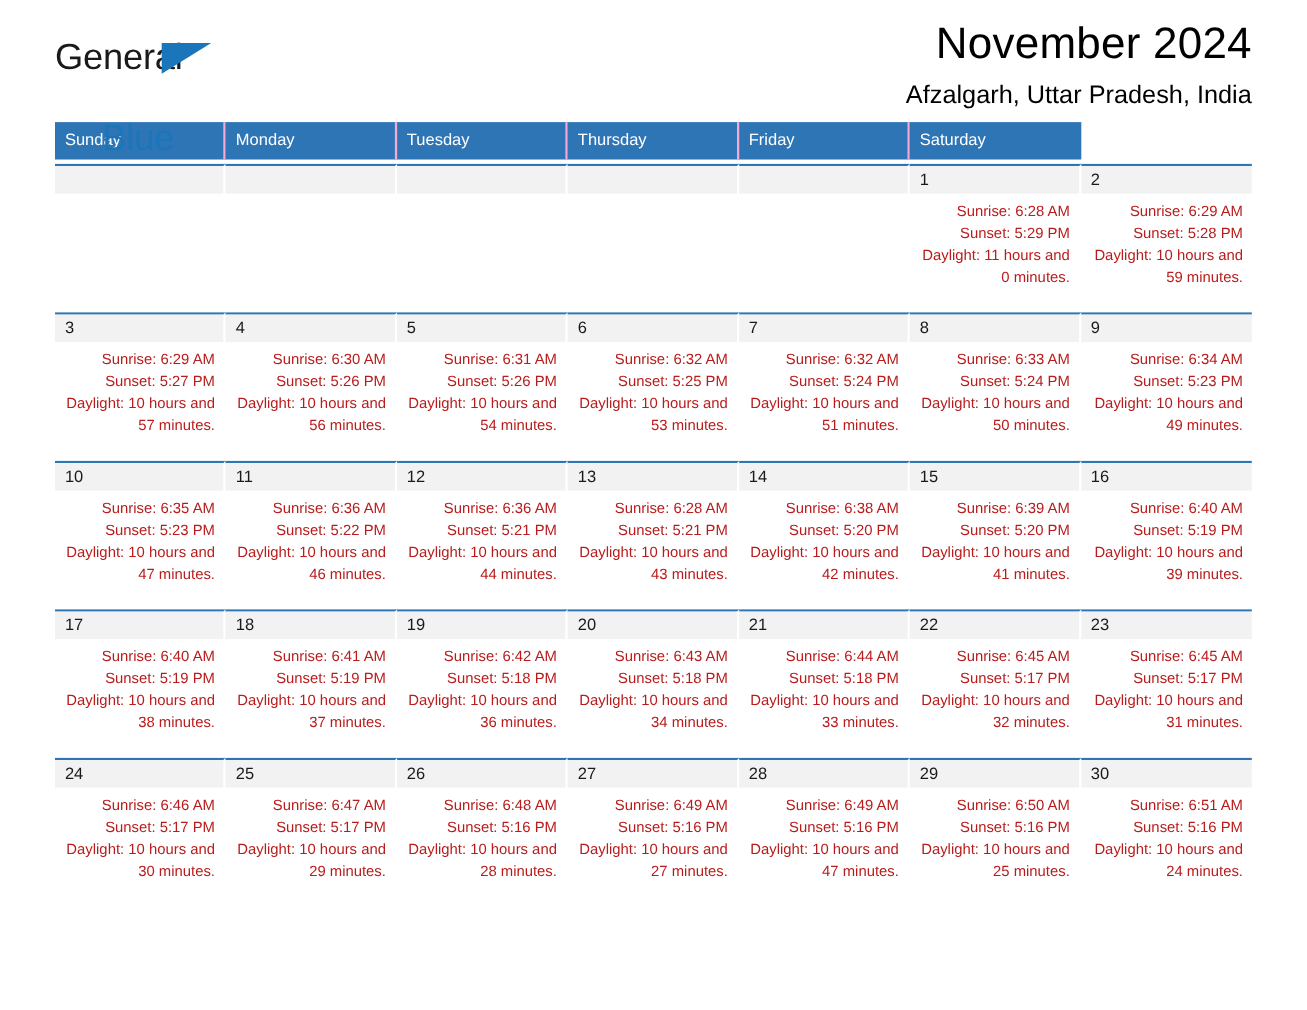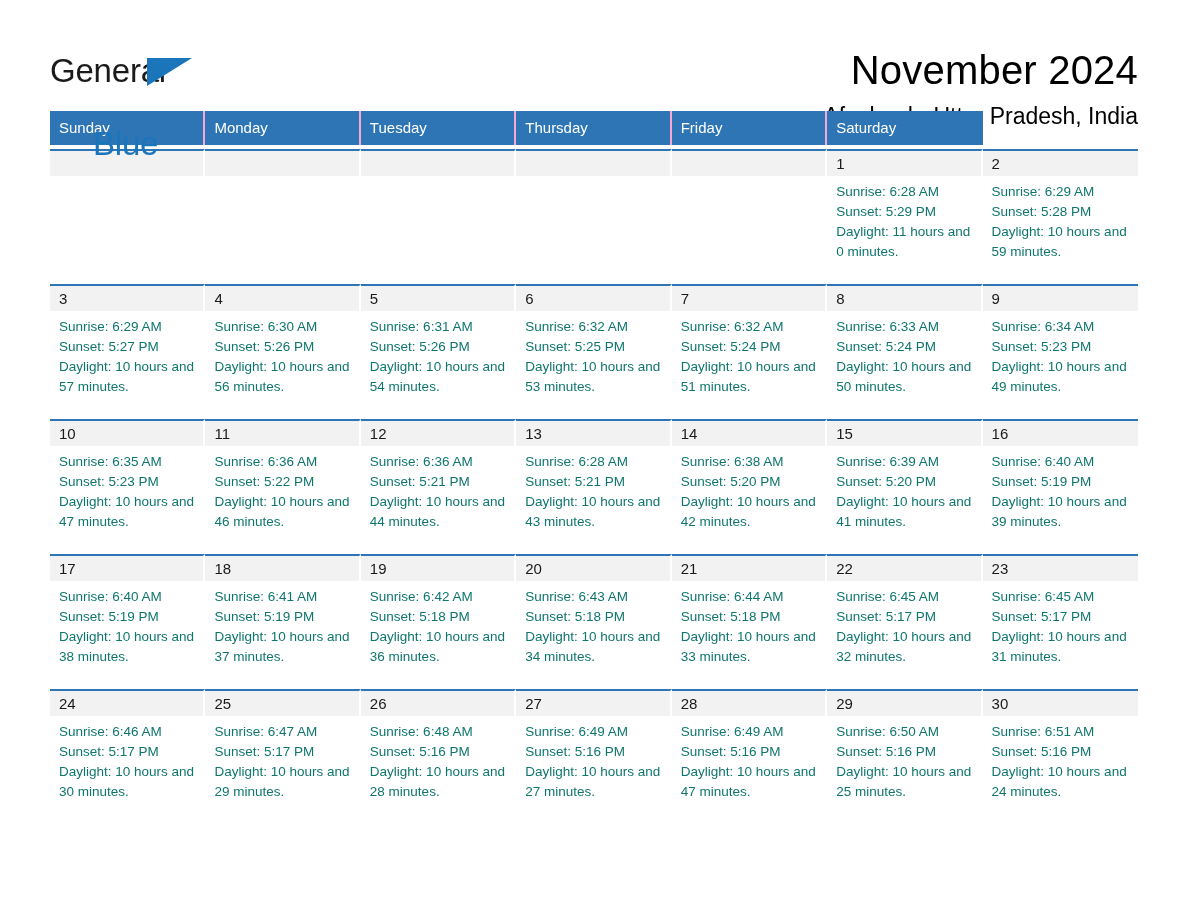--- a/index.html
+++ b/index.html
@@ -18,21 +18,21 @@
     position: relative;
     width: 1188px;
     height: 918px;
     box-sizing: border-box;
     padding: 0 50px;
   }
 
   
   .masthead {
     display: flex;
-    align-items: flex-start;
+    align-items: flex-end;
     justify-content: space-between;
     padding-top: 47px;
     height: 100px;
     box-sizing: border-box;
   }
   .brand {
     position: relative;
     width: 150px;
     height: 72px;
     flex: 0 0 auto;
@@ -129,21 +129,22 @@
   }
   .daynum {
     font-size: 15px;
     line-height: 19px;
     color: #1a1a1a;
   }
   .dayinfo {
     padding: 6px 8px 0 9px;
     font-size: 13.5px;
     line-height: 20px;
-    color: #0f766e;
+    color: #b91c1c;
+    text-align: right;
   }
   .dayinfo div { white-space: nowrap; }
   .dayinfo .daylight { white-space: normal; }
 </style>
 </head>
 <body>
 
 <div class="page">
 
   <div class="masthead">

